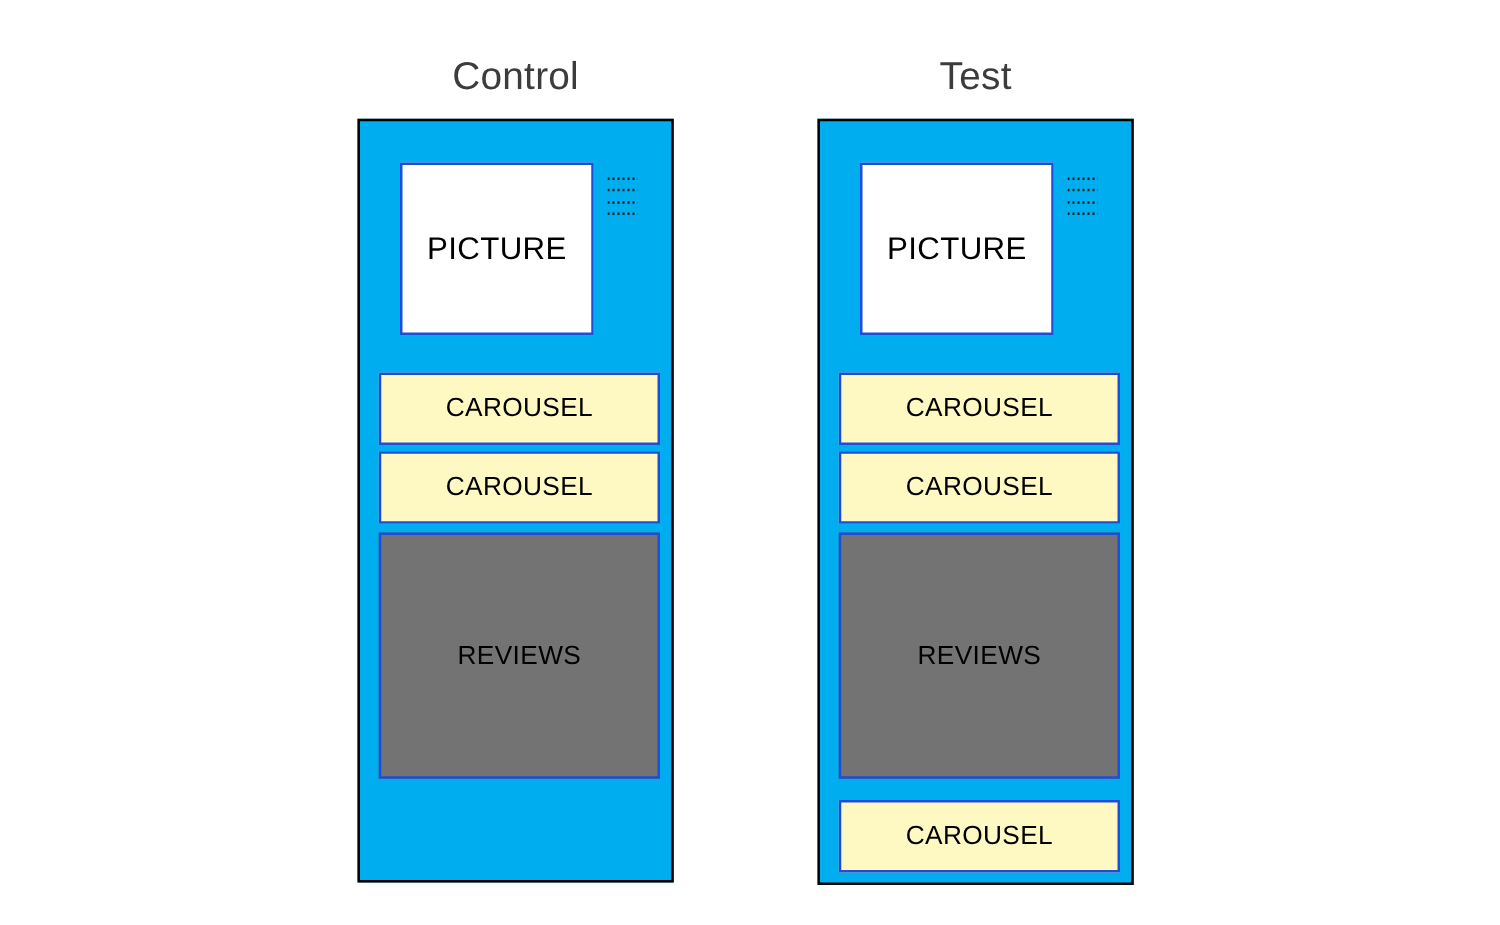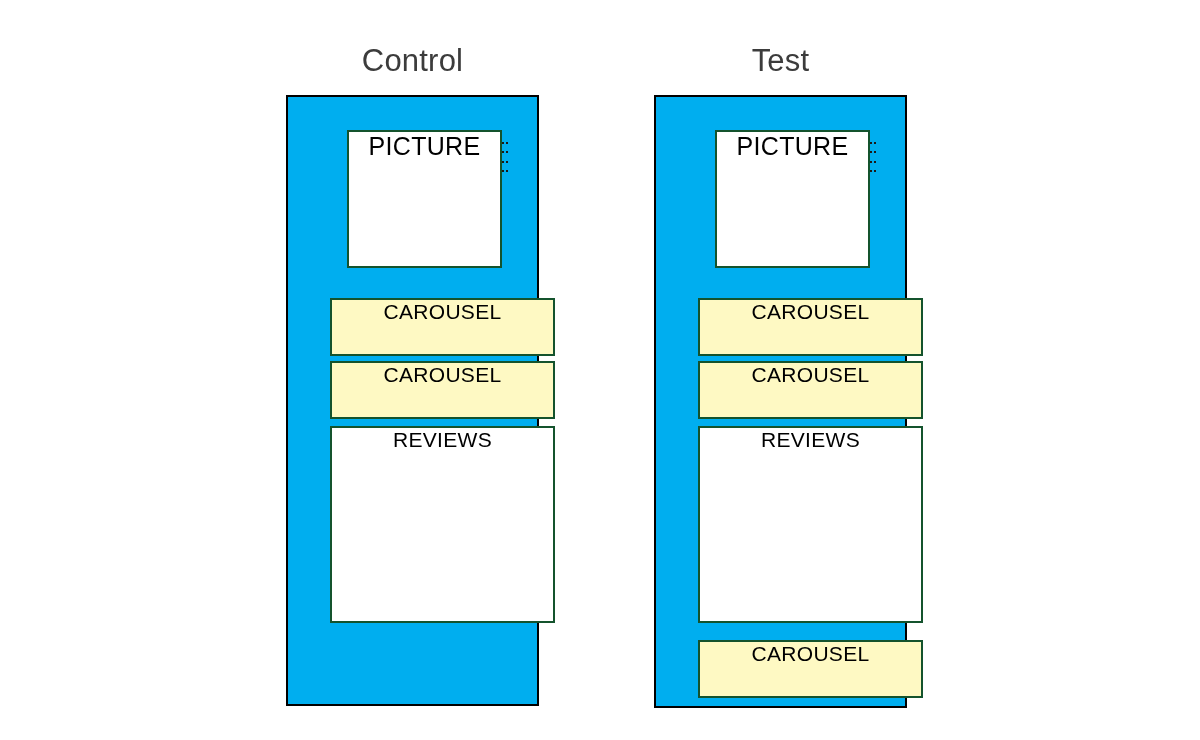--- a/index.html
+++ b/index.html
@@ -50,36 +50,36 @@
     background: #00aeef;
     border: 2px solid #000000;
   }
   .variant.control .phone-frame { width: 253px; height: 611px; }
   .variant.test    .phone-frame { width: 253px; height: 613px; }
 
   
   .block {
     position: absolute;
     box-sizing: border-box;
-    border: 2px solid #14532d;
+    border: 2px solid #1d4ed8;
     display: flex;
+    align-items: center;
     justify-content: center;
     color: #000000;
     font-size: 21px;
     letter-spacing: 0.3px;
     white-space: nowrap;
-    margin-left: 27px;
   }
 
   .block.picture {
     background: #ffffff;
     font-size: 25px;
   }
   .block.carousel { background: #fef9c3; }
-  .block.reviews  { background: #ffffff; }
+  .block.reviews  { background: #737373; }
 
   
   .text-lines {
     position: absolute;
     display: flex;
     flex-direction: column;
     justify-content: space-between;
   }
   .text-line {
     width: 100%;

